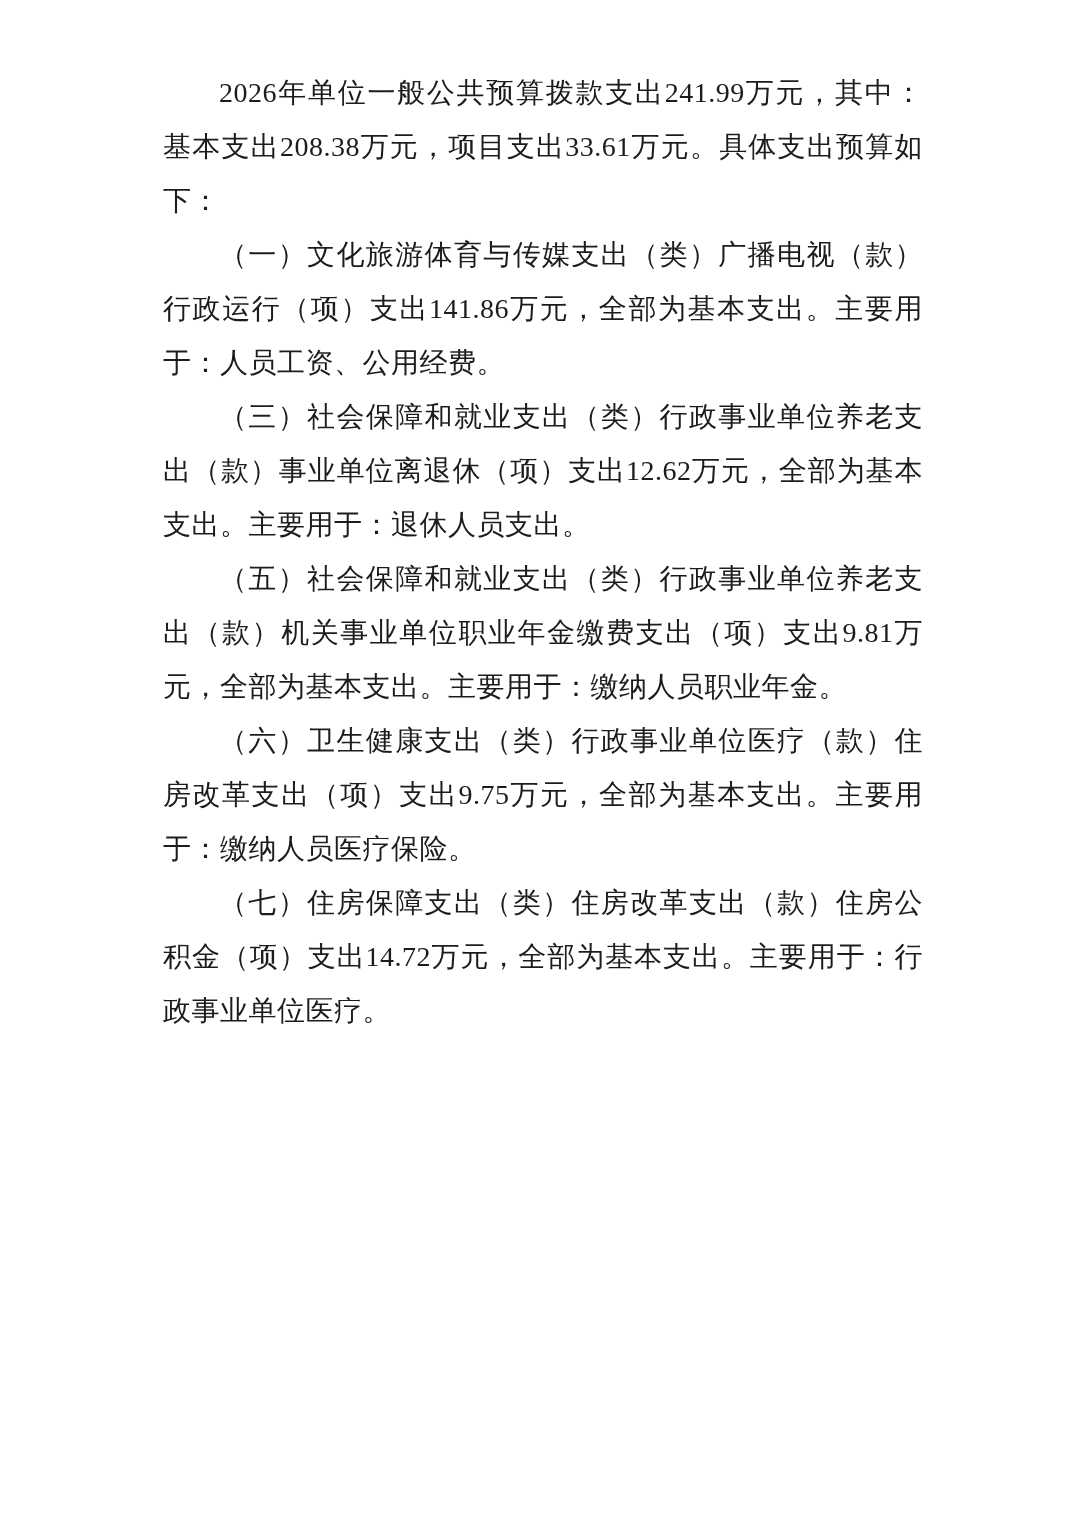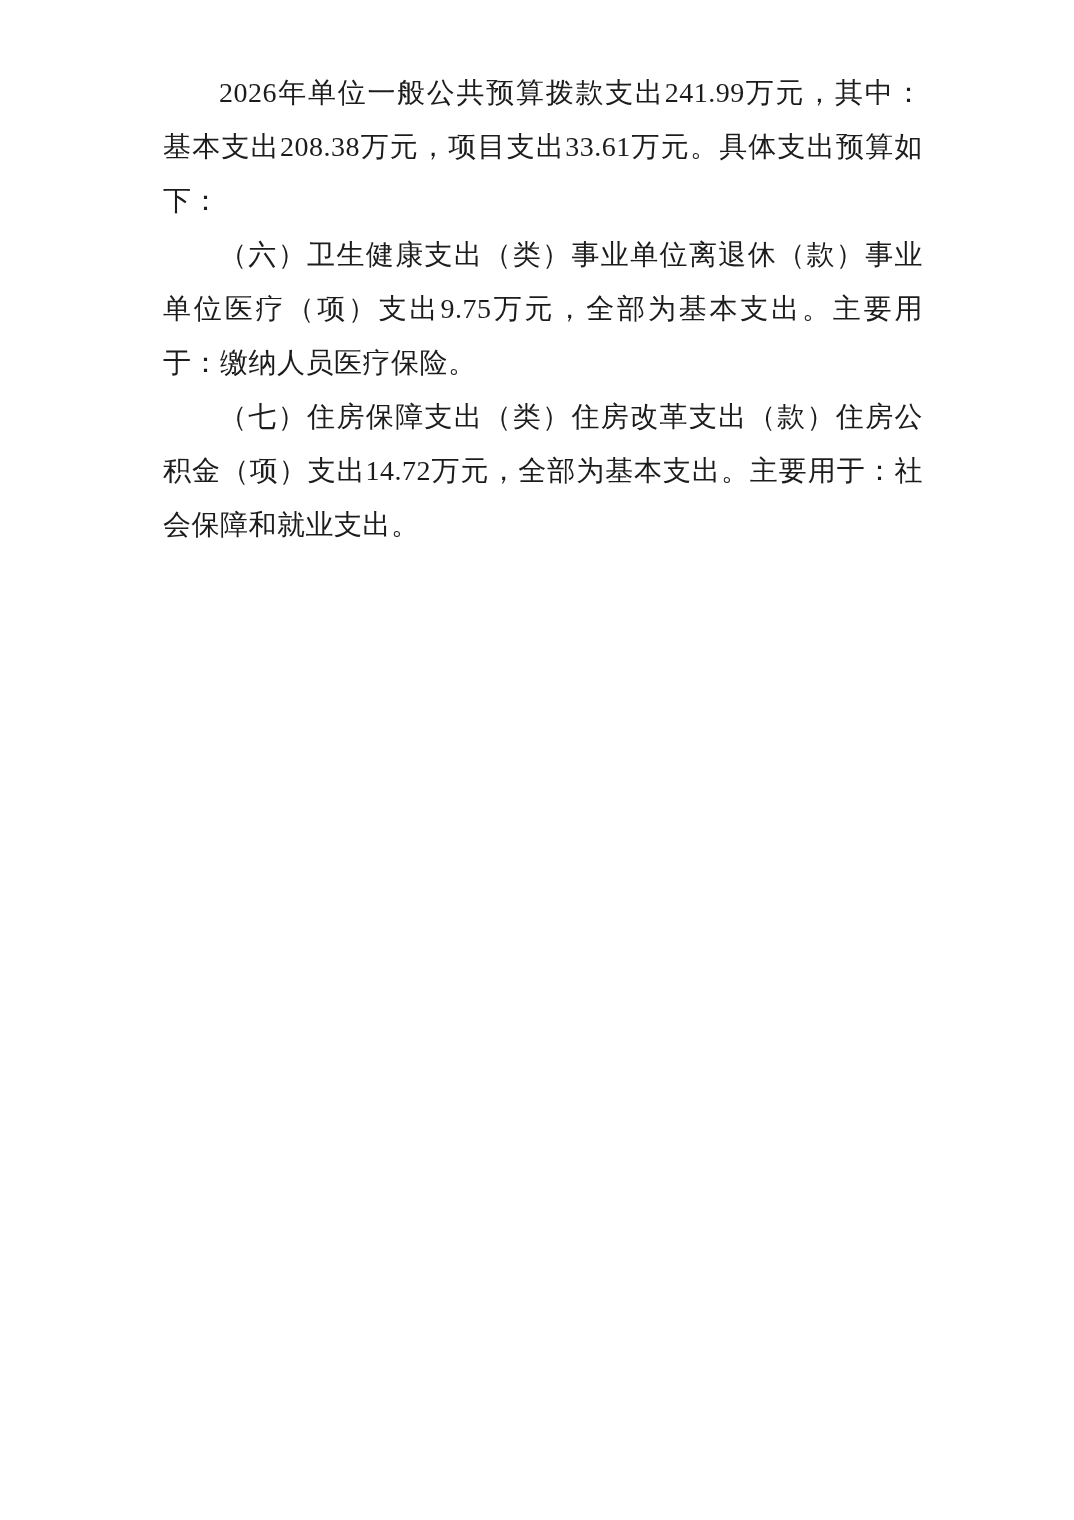--- a/index.html
+++ b/index.html
@@ -45,20 +45,23 @@
     letter-spacing: 2px;
     color: #1c1c1c;
   }
 </style>
 </head>
 <body>
 
 <div class="page">
   <main class="content">
     <p>2026年单位一般公共预算拨款支出241.99万元，其中：基本支出208.38万元，项目支出33.61万元。具体支出预算如下：</p>
-    <p>（六）卫生健康支出（类）事业单位离退休（款）事业单位医疗（项）支出9.75万元，全部为基本支出。主要用于：缴纳人员医疗保险。</p>
-    <p>（七）住房保障支出（类）住房改革支出（款）住房公积金（项）支出14.72万元，全部为基本支出。主要用于：社会保障和就业支出。</p>
+    <p>（一）文化旅游体育与传媒支出（类）广播电视（款）行政运行（项）支出141.86万元，全部为基本支出。主要用于：人员工资、公用经费。</p>
+    <p>（三）社会保障和就业支出（类）行政事业单位养老支出（款）事业单位离退休（项）支出12.62万元，全部为基本支出。主要用于：退休人员支出。</p>
+    <p>（五）社会保障和就业支出（类）行政事业单位养老支出（款）机关事业单位职业年金缴费支出（项）支出9.81万元，全部为基本支出。主要用于：缴纳人员职业年金。</p>
+    <p>（六）卫生健康支出（类）行政事业单位医疗（款）住房改革支出（项）支出9.75万元，全部为基本支出。主要用于：缴纳人员医疗保险。</p>
+    <p>（七）住房保障支出（类）住房改革支出（款）住房公积金（项）支出14.72万元，全部为基本支出。主要用于：行政事业单位医疗。</p>
   </main>
 
   <footer class="footer">
     <span>- 4 -</span>
   </footer>
 </div>
 
 </body></html>

